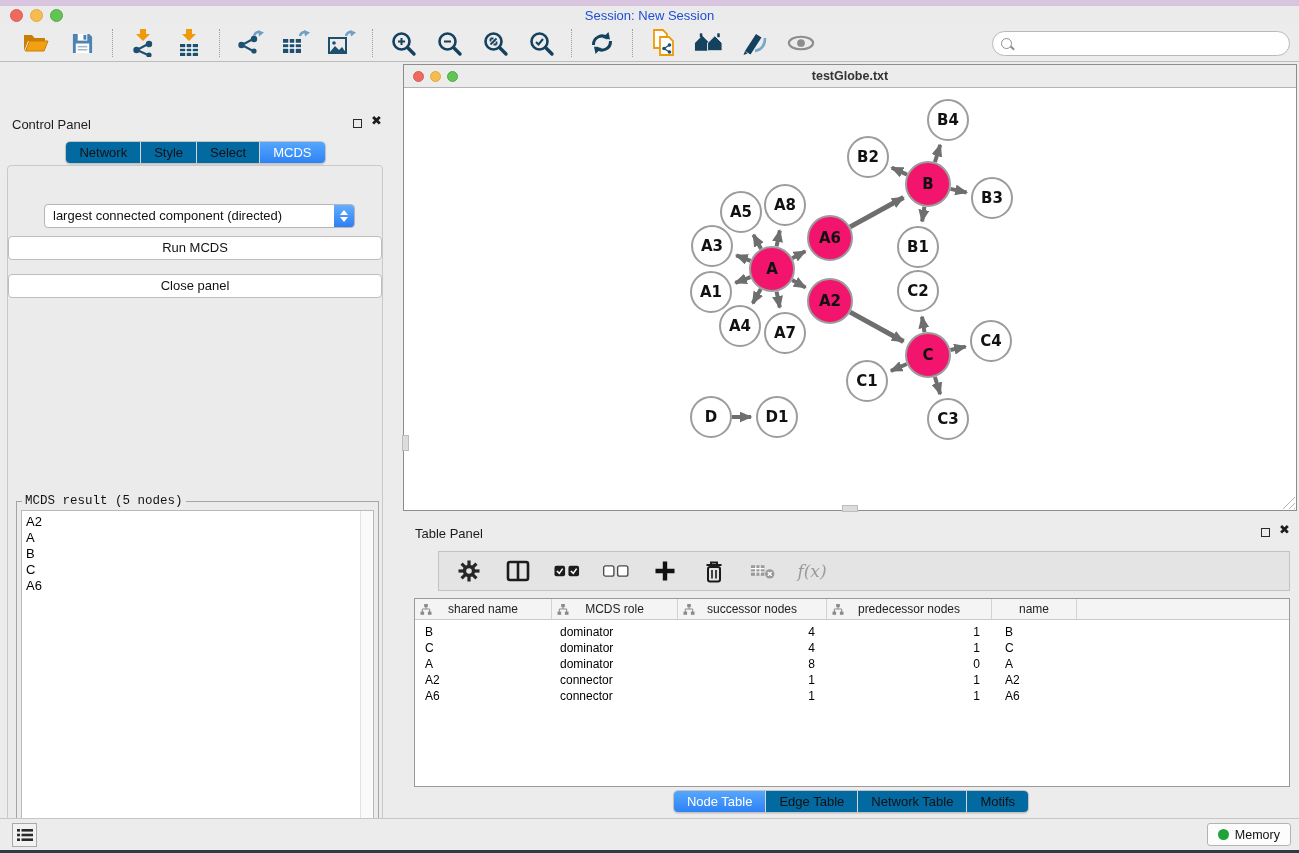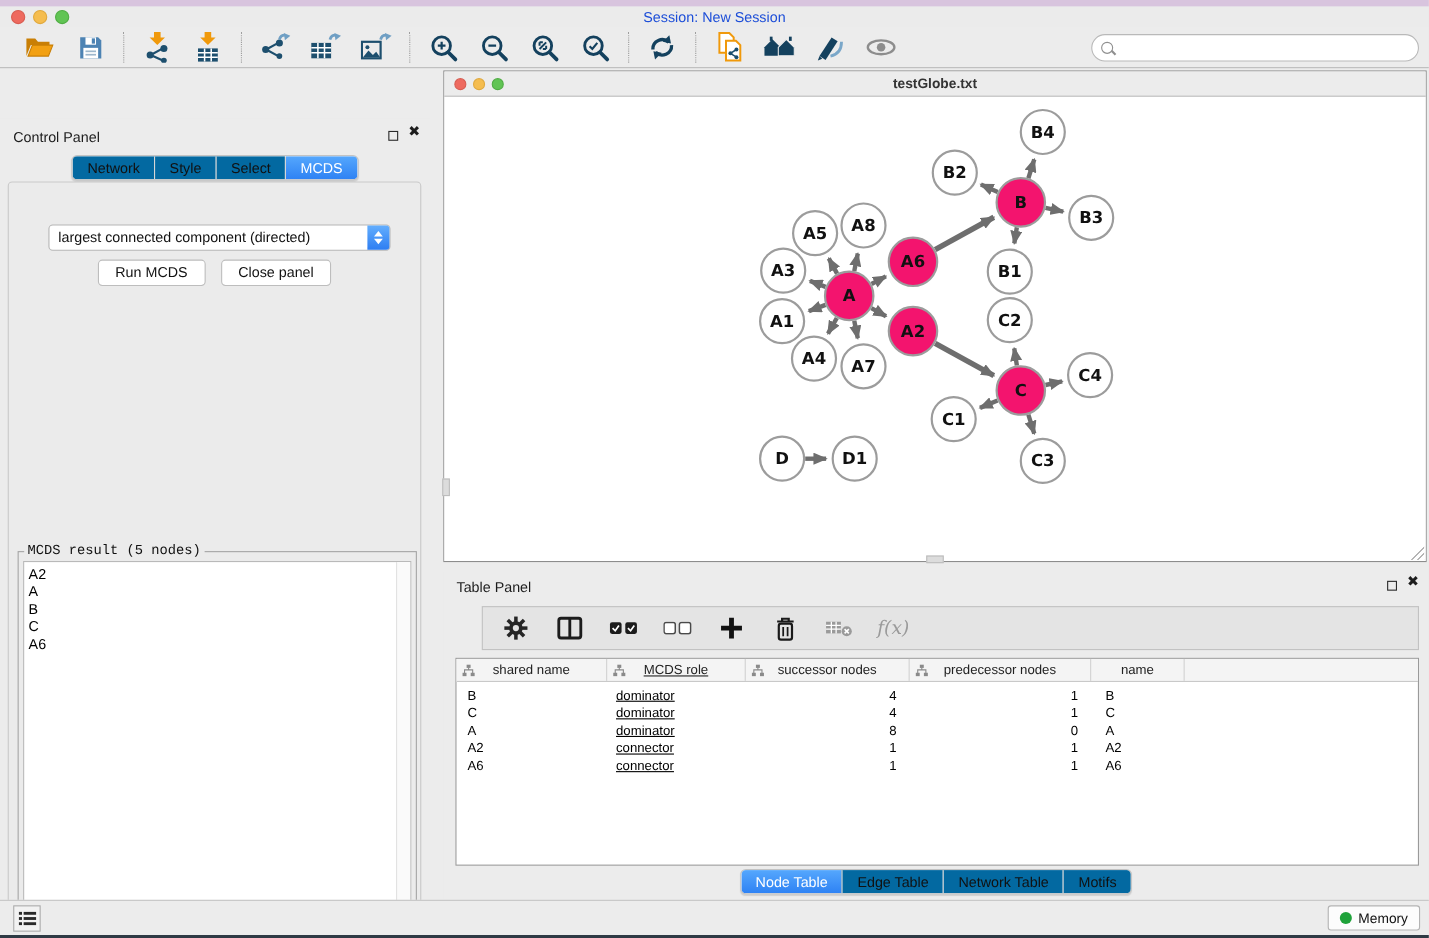--- a/index.html
+++ b/index.html
@@ -47,21 +47,21 @@
   .opt-label { margin-top:16px; text-align:center; font-size:13px; color:#111; }
   .criterion { position:absolute; left:36px; top:38px; width:311px; height:24px; background:#fff;
                border:1px solid #b5b5b5; border-radius:4px; }
   .criterion-text { font-size:13px; line-height:22px; padding-left:8px; color:#111; display:block;
                     white-space:nowrap; overflow:hidden; }
   .stepper { position:absolute; right:0; top:0; bottom:0; width:20px; border-radius:0 3px 3px 0;
              background:linear-gradient(#63aefe,#2e7ef2); display:flex; flex-direction:column;
              align-items:center; justify-content:center; gap:2px; }
   .chev-up { width:0; height:0; border-left:4px solid transparent; border-right:4px solid transparent; border-bottom:5px solid #fff; }
   .chev-down { width:0; height:0; border-left:4px solid transparent; border-right:4px solid transparent; border-top:5px solid #fff; }
-  .cp-buttons { position:absolute; top:70px; left:0; right:0; display:flex; justify-content:center; gap:14px; }
+  .cp-buttons { position:absolute; top:70px; left:0; right:0; display:flex; justify-content:center; gap:14px;flex-direction:column; }
   .btn { background:#fff; border:1px solid #bdbdbd; border-radius:4px; font-size:13px; color:#111;
          padding:3px 15px; line-height:16px; }
   .result-fieldset { position:absolute; left:8px; right:3px; top:335px; bottom:5px; border:1px solid #a5a5a5; }
   .fieldset-legend { position:absolute; top:-8px; left:5px; background:#ebebeb; padding:0 3px; font-size:12.5px; color:#111;font-family:Liberation Mono, monospace; }
   .result-list { position:absolute; left:4px; right:4px; top:8px; bottom:4px; background:#fff;
                  border:1px solid #b9b9b9; overflow:hidden; }
   .result-scroll { position:absolute; top:0; right:0; bottom:0; width:13px; background:#fafafa; border-left:1px solid #e2e2e2; }
   .mcds-item { font-size:13px; line-height:16px; padding-left:4px; color:#000; }
   .result-items { padding-top:3px; }
 
@@ -84,21 +84,21 @@
   .table-panel { position:absolute; left:403px; top:520px; right:0; height:298px; background:#ececec; }
   .tp-toolbar { position:absolute; left:11px; right:9px; top:31px; height:40px; background:#e4e4e4;
                 border:1px solid #c2c2c2; display:flex; align-items:center; gap:23px; padding-left:17px;margin-left:24px; }
   .tp-toolbar .tbtn { width:26px; height:26px; }
   .fx-label { font-size:17px; font-style:italic; font-family:"DejaVu Serif",serif; color:#9a9a9a; }
   .tp-table { position:absolute; left:11px; right:9px; top:78px; height:189px; background:#fff; border:1px solid #9a9a9a; }
   .thead { display:flex; height:21px; background:#f4f4f4; border-bottom:1px solid #c9c9c9; }
   .hcell { position:relative; display:flex; align-items:center; justify-content:center; font-size:12px;
            color:#222; border-right:1px solid #d2d2d2; }
   .hcell .tree-ic { position:absolute; left:5px; top:5px; }
-  .c0 { width:137px; } .c1 { width:126px;text-decoration:underline; } .c2 { width:149px; } .c3 { width:165px; } .c4 { width:85px; }
+  .c0 { width:137px; } .c1 { width:126px; } .c2 { width:149px; } .c3 { width:165px; } .c4 { width:85px; }
   .c5 { flex:1; border-right:none; }
   .tbody { padding-top:4px; }
   .trow { display:flex; height:16px; align-items:center; font-size:12px; color:#000; }
   .tcell { overflow:hidden; white-space:nowrap; }
   .tcell.c0 { padding-left:10px; } .tcell.c1 { padding-left:8px; }
   .tcell.c2 { text-align:right; padding-right:12px; } .tcell.c3 { text-align:right; padding-right:12px; }
   .tcell.c4 { padding-left:13px; }
   .tp-tabs { position:absolute; left:0; right:0; top:270px; display:flex; justify-content:center; }
 
   

